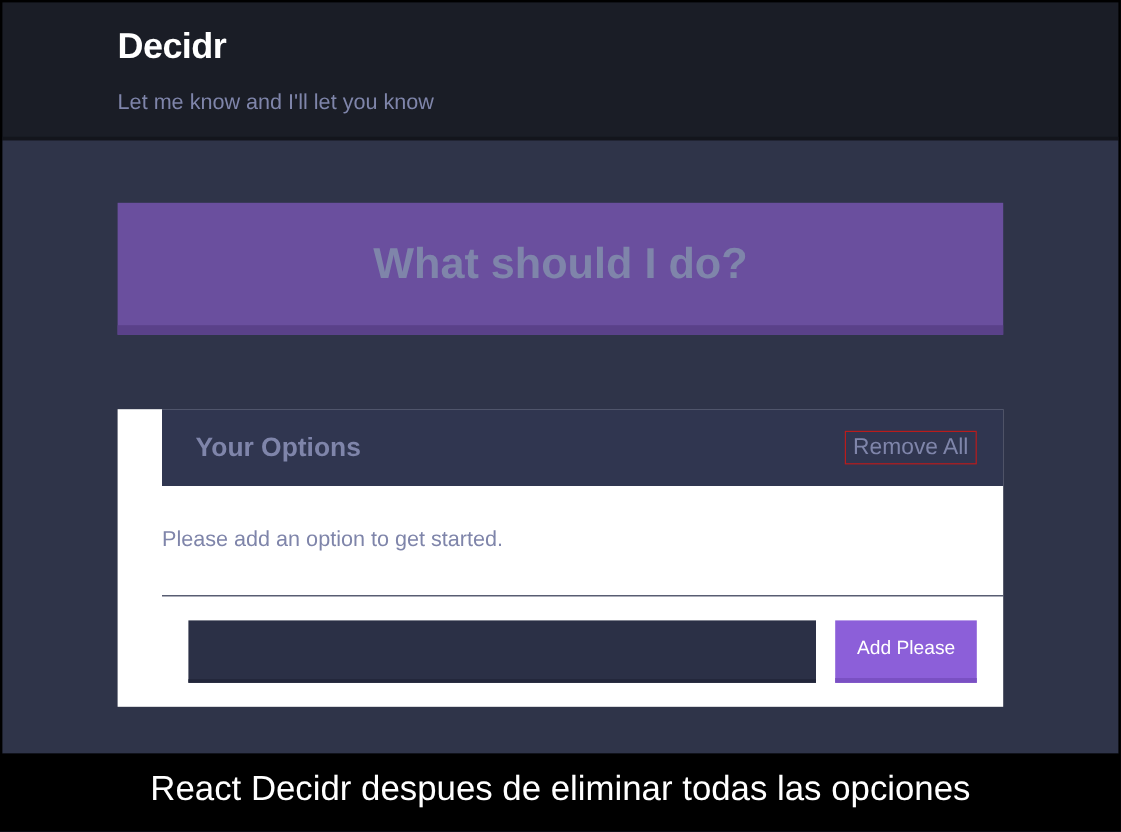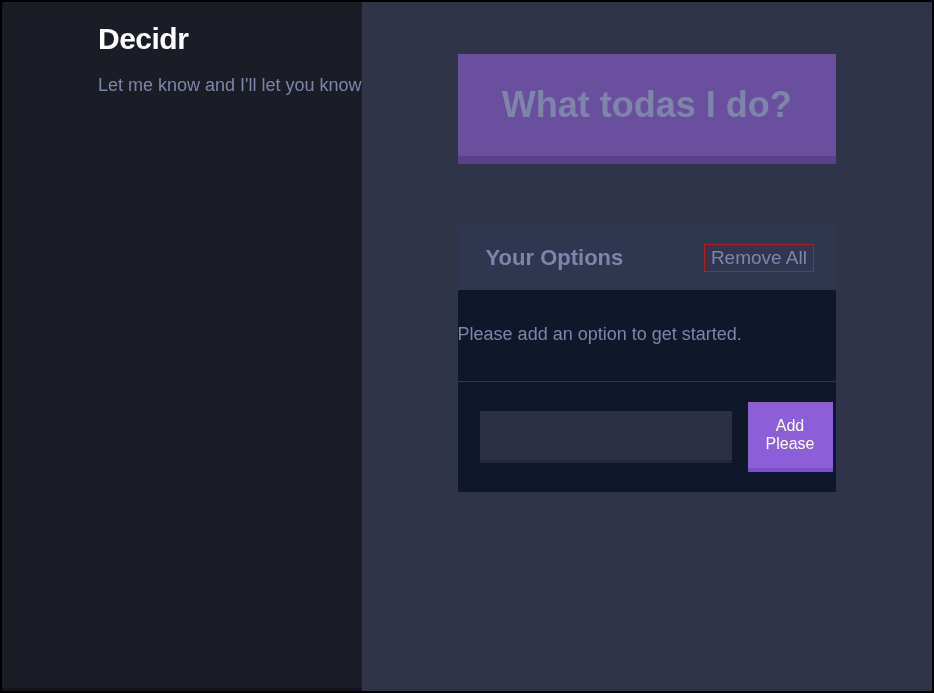--- a/index.html
+++ b/index.html
@@ -12,21 +12,21 @@
       background: #000;
       width: 934px;
       height: 693px;
       overflow: hidden;
     }
     .app-frame {
       border: 2px solid #000;
       width: 934px;
       height: 693px;
       display: flex;
-      flex-direction: row;
+      flex-direction: column;
     }
     .header-bar {
       background: #1a1d26;
       padding: 20px 0 18px 96px;
       border-bottom: 3px solid #13151c;
     }
     .app-title {
       color: #ffffff;
       font-size: 30px;
       font-weight: 700;
@@ -53,21 +53,22 @@
       cursor: pointer;
       text-align: center;
     }
     .cta-text {
       color: #7f85aa;
       font-size: 36px;
       font-weight: 700;
     }
     .widget {
       margin-top: 62px;
-      background: #0f172a;
+      background: #ffffff;
+      padding-left: 37px;
     }
     .widget-header {
       background: #303650;
       display: flex;
       justify-content: space-between;
       align-items: center;
       padding: 18px 22px 18px 28px;
     }
     .widget-title {
       color: #7f85aa;
@@ -134,35 +135,36 @@
 <div class="app-frame">
 
   <div class="header-bar">
     <div class="app-title">Decidr</div>
     <div class="app-subtitle">Let me know and I'll let you know</div>
   </div>
 
   <div class="main-area">
 
     <button class="cta-button">
-      <span class="cta-text">What todas I do?</span>
+      <span class="cta-text">What should I do?</span>
     </button>
 
     <div class="widget">
 
       <div class="widget-header">
         <div class="widget-title">Your Options</div>
         <button class="remove-all-btn">Remove All</button>
       </div>
 
       <div class="empty-msg">Please add an option to get started.</div>
 
       <div class="add-row">
         <input type="text" class="option-input" value="" style="">
         <button class="add-option-btn">Add Please</button>
       </div>
 
     </div>
 
   </div>
 
+  <div class="caption-bar">React Decidr despues de eliminar todas las opciones</div>
 
 </div>
 
 </body></html>

